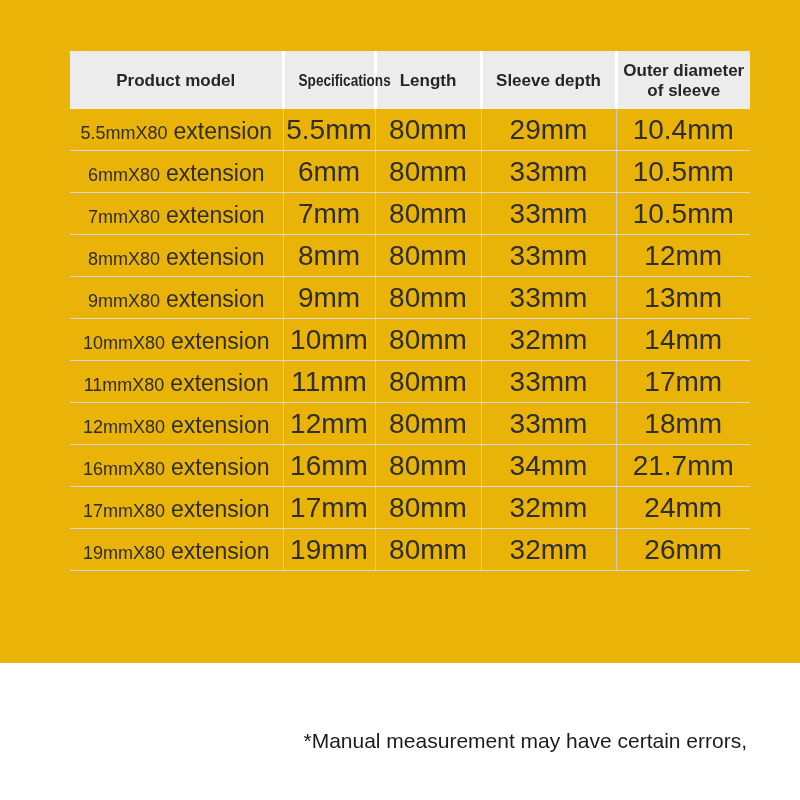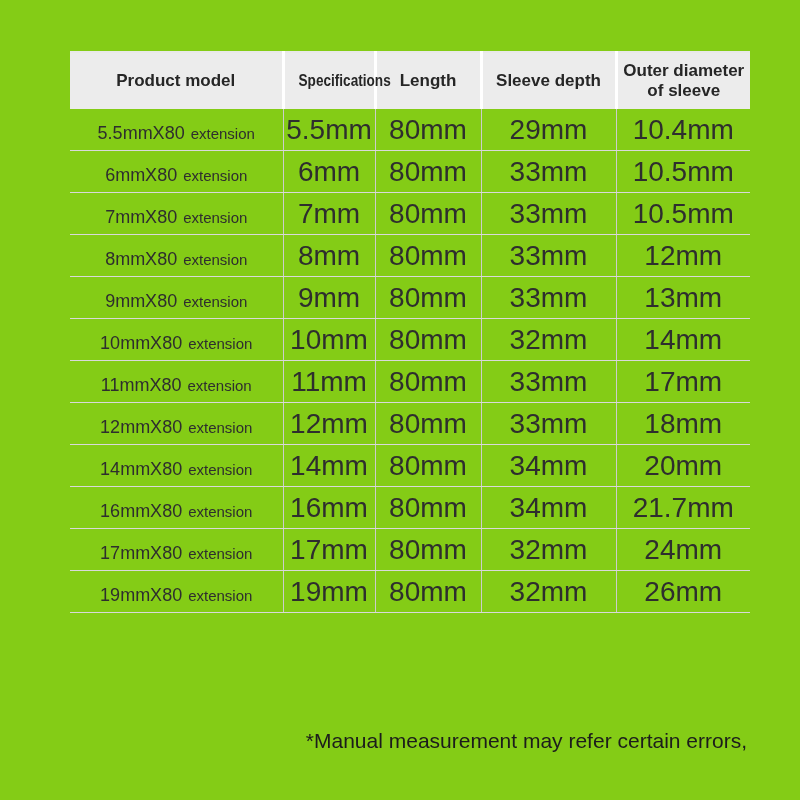--- a/index.html
+++ b/index.html
@@ -7,22 +7,22 @@
     padding: 0;
     width: 800px;
     height: 800px;
     background: #ffffff;
     font-family: "Liberation Sans", "DejaVu Sans", sans-serif;
     overflow: hidden;
   }
   #stage {
     position: relative;
     width: 800px;
-    height: 800px;
-    background: #84cc16;
+    height: 663px;
+    background: #eab308;
   }
   table.spec-table {
     position: absolute;
     left: 70px;
     top: 51px;
     width: 680px;
     border-collapse: collapse;
     table-layout: fixed;
   }
   thead th {
@@ -54,21 +54,21 @@
     font-weight: 300;
     color: var(--body-text, #2e2e2e);
     padding: 0;
     border-bottom: 1px solid var(--row-line, #d9d9d9);
     white-space: nowrap;
   }
   tbody td + td {
     border-left: 1px solid var(--col-line, #cccccc);
   }
   .model-main { font-size: 18px; }
-  .model-suffix { font-size: 15px; margin-left: 6px; margin-top: 41px; }
+  .model-suffix { font-size: 23px; margin-left: 6px; margin-top: 41px; }
   .footnote {
     position: absolute;
     top: 729px;
     right: 53px;
     text-align: right;
     font-size: 21px;
     line-height: 1.14;
     color: var(--footnote-text, #1c1c1c);
     font-weight: 400;
   }
@@ -237,37 +237,20 @@
       </td>
       <td>
         <span>33mm</span>
       </td>
       <td>
         <span>18mm</span>
       </td>
     </tr>
         <tr>
       <td>
-        <span class="model-main">14mmX80</span><span class="model-suffix">extension</span>
-      </td>
-      <td>
-        <span>14mm</span>
-      </td>
-      <td>
-        <span>80mm</span>
-      </td>
-      <td>
-        <span>34mm</span>
-      </td>
-      <td>
-        <span>20mm</span>
-      </td>
-    </tr>
-        <tr>
-      <td>
         <span class="model-main">16mmX80</span><span class="model-suffix">extension</span>
       </td>
       <td>
         <span>16mm</span>
       </td>
       <td>
         <span>80mm</span>
       </td>
       <td>
         <span>34mm</span>
@@ -307,16 +290,16 @@
         <span>32mm</span>
       </td>
       <td>
         <span>26mm</span>
       </td>
     </tr>
       </tbody>
   </table>
 
   <div class="footnote">
-    <div>*Manual measurement may refer certain errors,</div>
+    <div>*Manual measurement may have certain errors,</div>
   </div>
 
 </div>
 
 </body></html>

